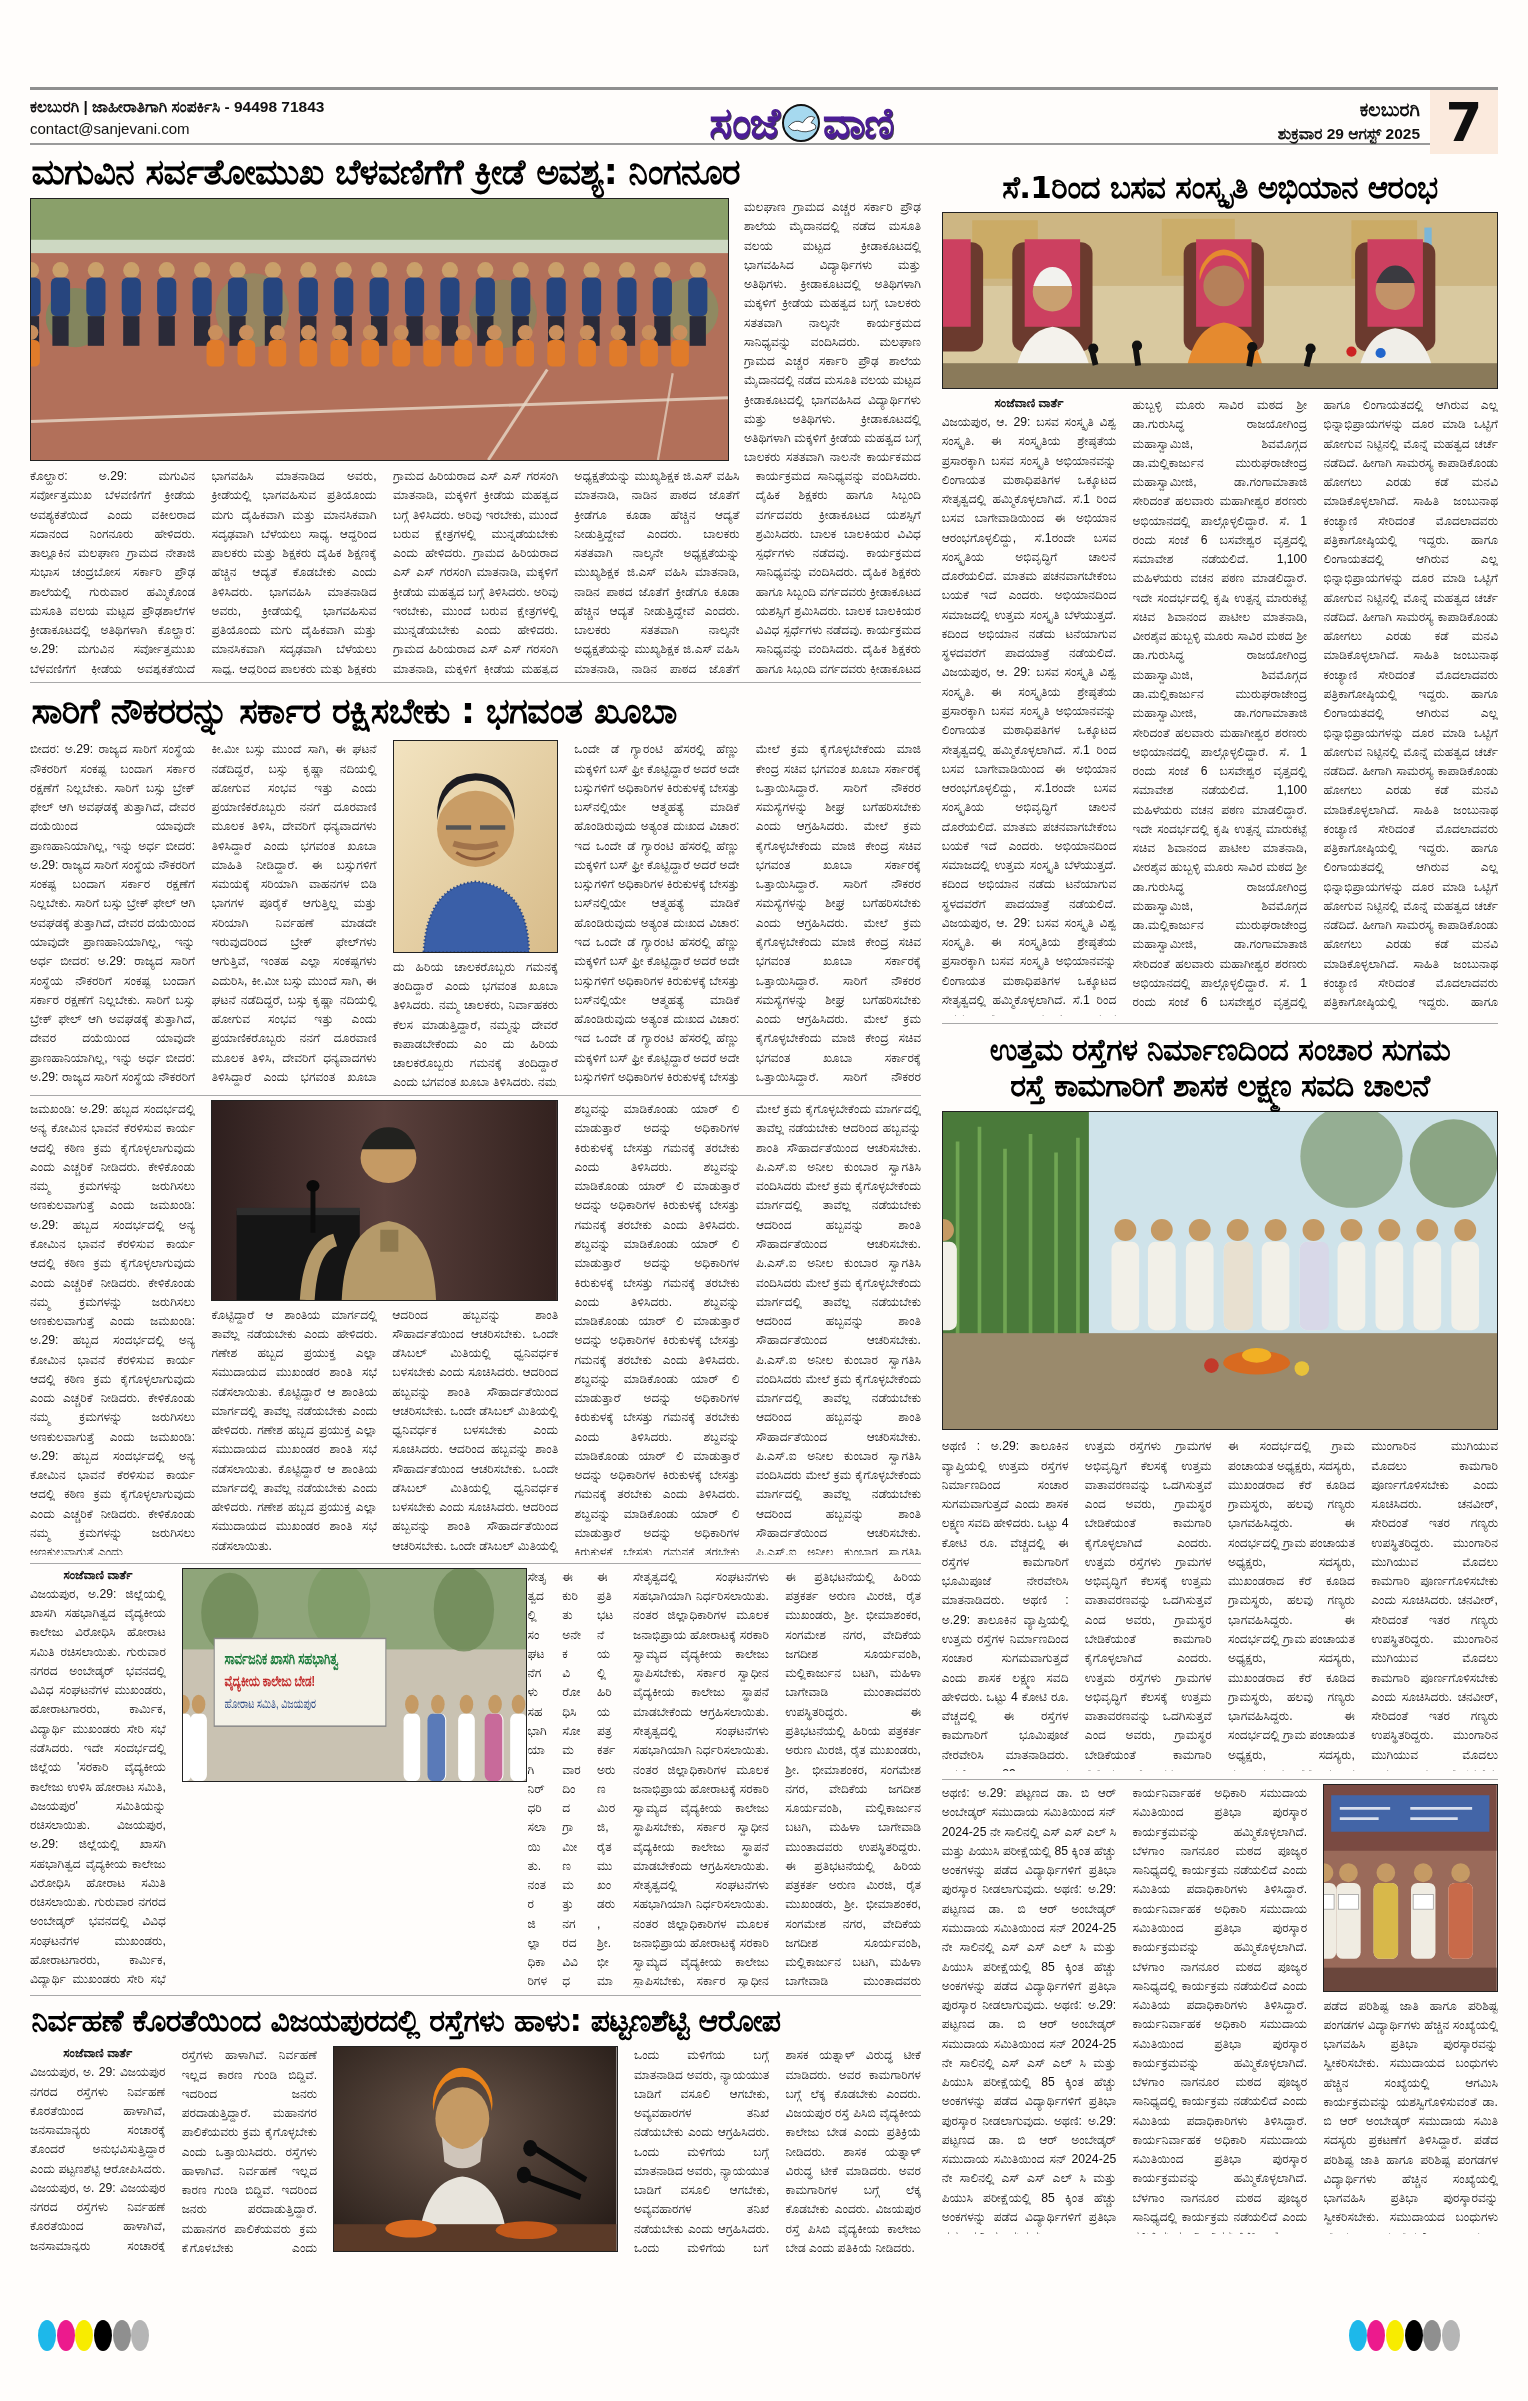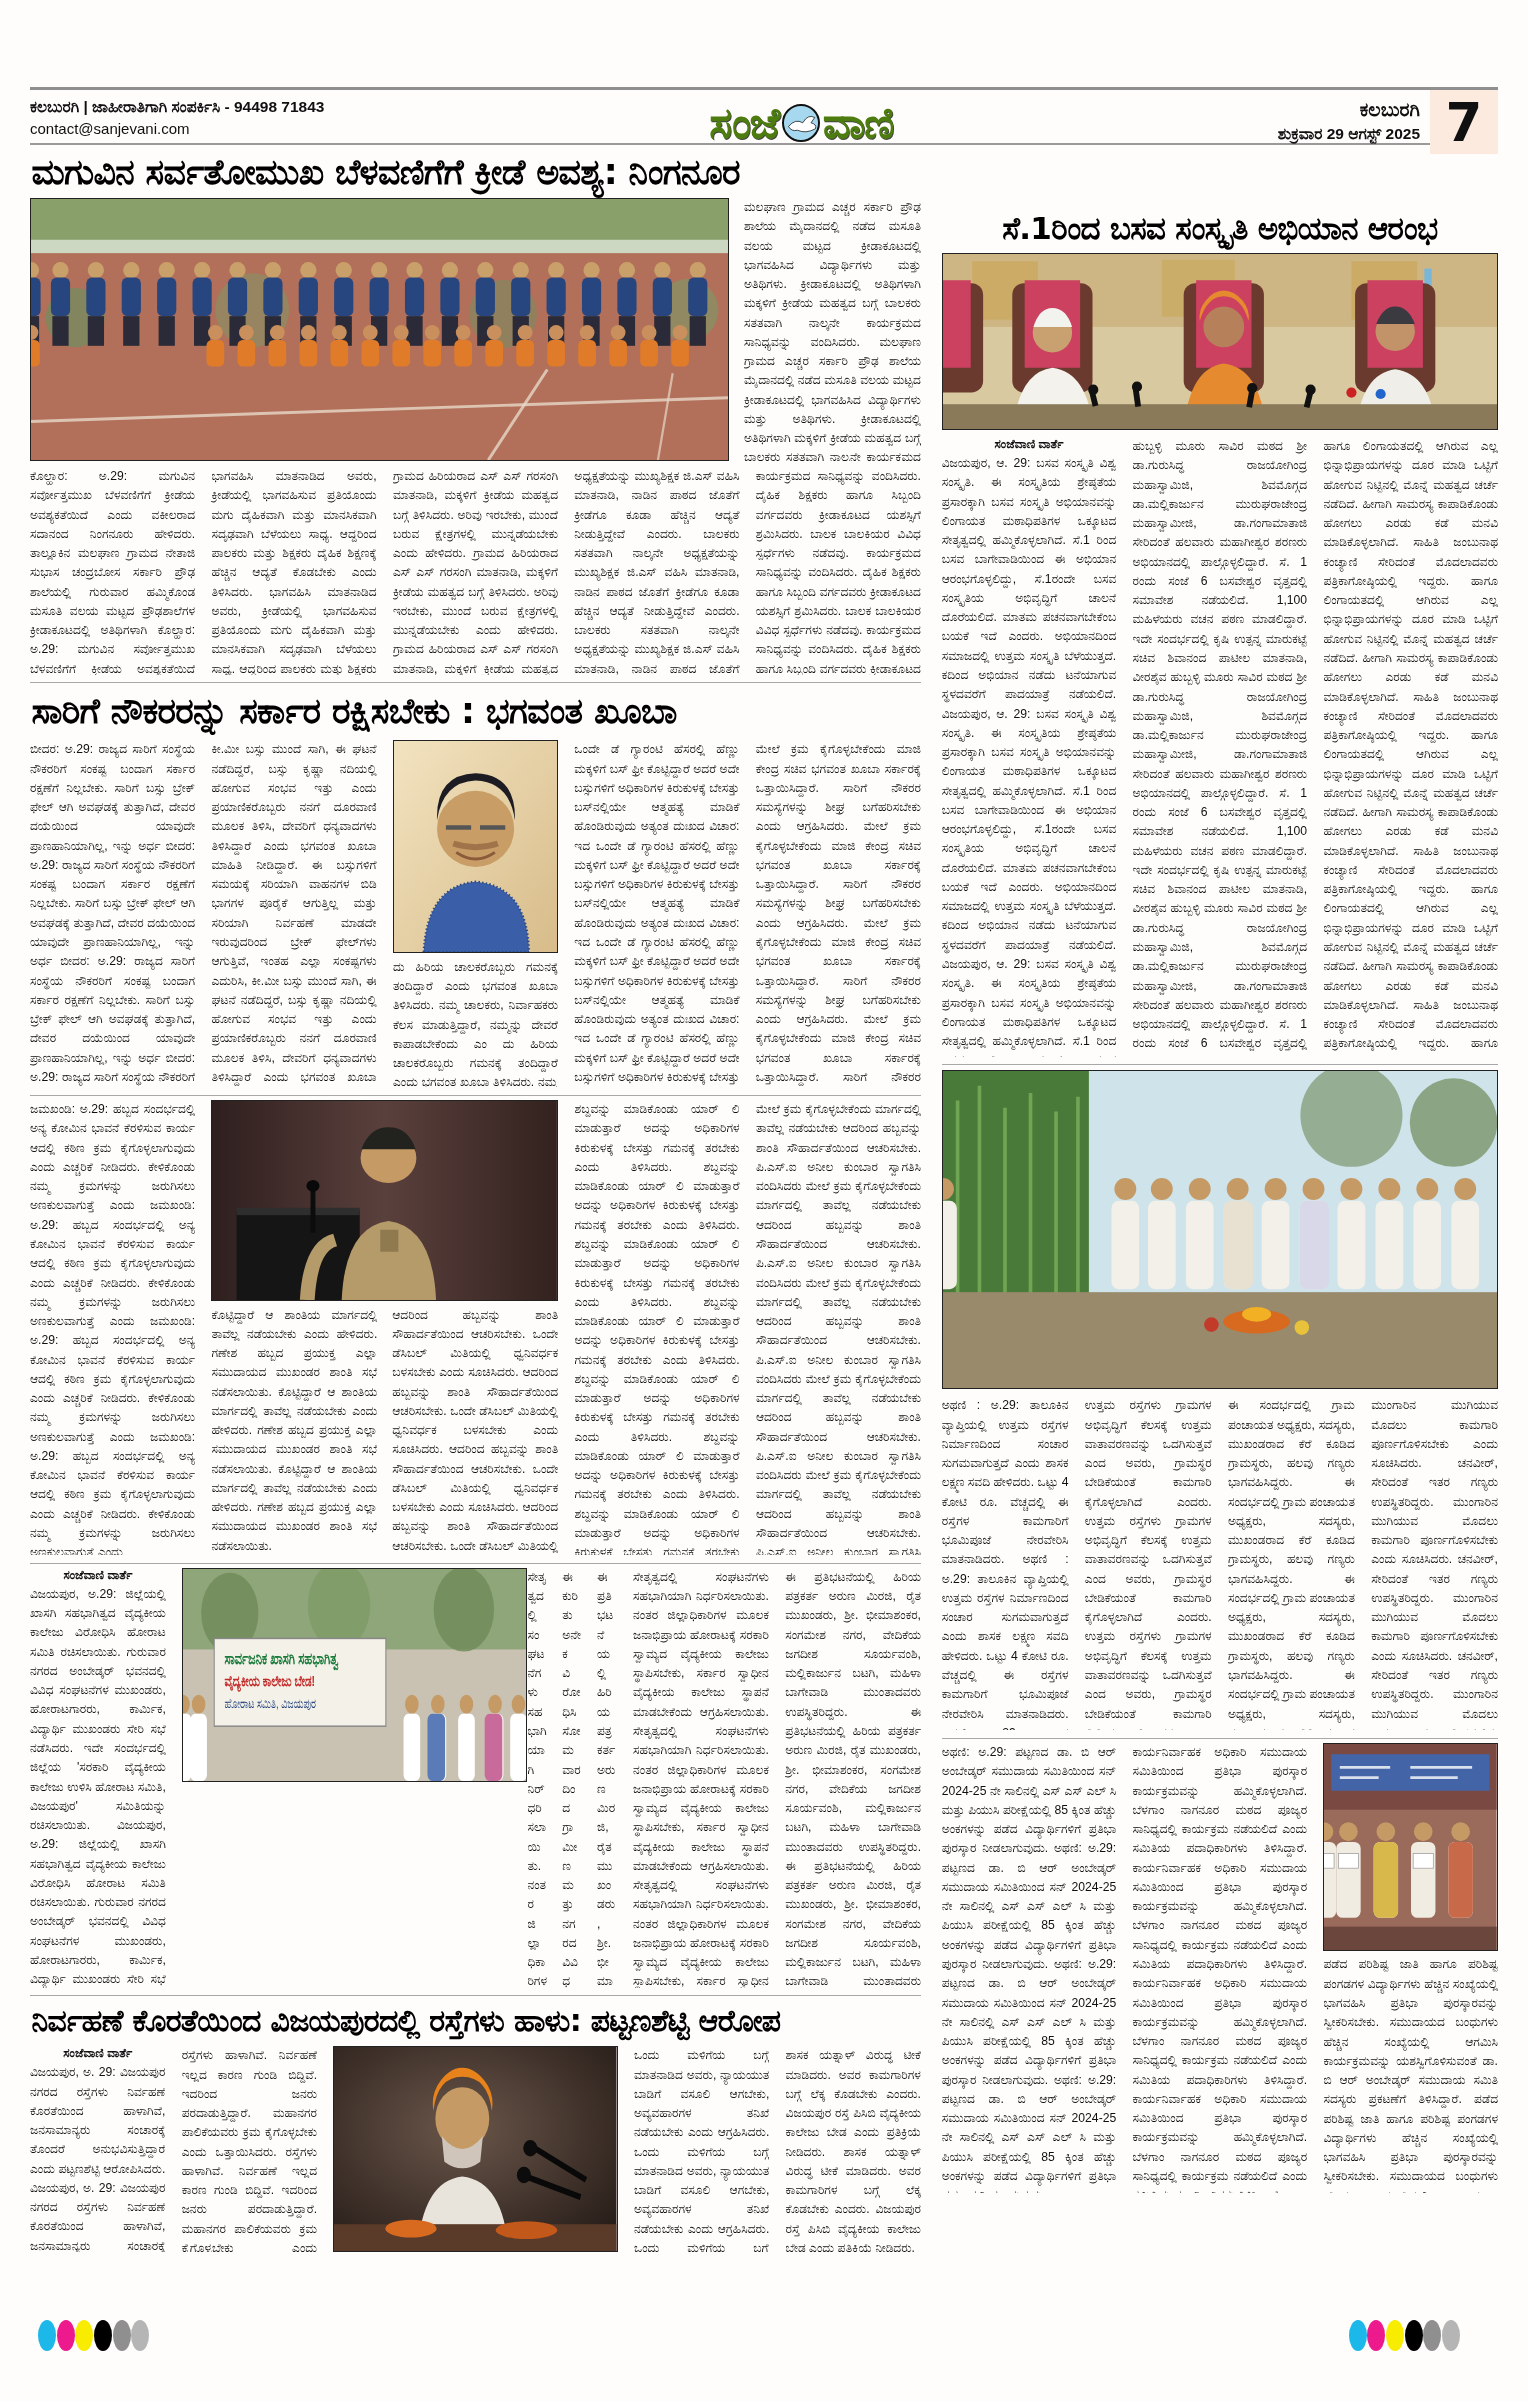--- a/index.html
+++ b/index.html
@@ -8,21 +8,21 @@
           padding:87px 30px 0 30px; color:#101010; overflow:hidden; }
 
   
   .hdr { border-top:3.7px solid #8f8f8f; padding-top:6px; display:flex; align-items:flex-start;
          justify-content:space-between; height:52px; }
   .hdr-left { font-size:15.5px; line-height:1.45; }
   .hdr-left .l1 { font-weight:bold; }
   .hdr-left .l2 { font-size:15px; }
   .masthead { display:flex; align-items:center; gap:3px; margin-top:1.5px; }
   .mast-text { font-family:"DejaVu Sans","Liberation Sans",sans-serif; font-weight:900; font-size:43px;
-               letter-spacing:-1.5px; color:#4d7c0f; text-shadow:0.7px 0.7px 0 #444; }
+               letter-spacing:-1.5px; color:#4c1d95; text-shadow:0.7px 0.7px 0 #444; }
   .mast-orb { width:38px; height:38px; border-radius:50%; background:#a6d9ef; border:2.2px solid #111;
               display:flex; align-items:center; justify-content:center; }
   .hdr-right { display:flex; align-items:flex-start; gap:10px; }
   .hdr-right .txt { text-align:right; padding-top:3px; }
   .hdr-right .city { font-weight:bold; font-size:19px; }
   .hdr-right .date { font-weight:bold; font-size:15.5px; margin-top:4.4px; }
   .pagenum-box { background:#fbeadd; width:68px; height:64px; display:flex; align-items:center;
                  justify-content:center; margin-top:-6px; }
   .pagenum { font-size:53px; font-weight:900; font-family:"DejaVu Sans",sans-serif; }
   .hdr-rule { border-top:2.2px solid #9a9a9a; margin-top:4.4px; }
@@ -427,20 +427,24 @@
             <div class="body-txt" style="flex:1; min-height:0;">ವಿಜಯಪುರ, ಆ. 29: ಬಸವ ಸಂಸ್ಕೃತಿ ವಿಶ್ವ ಸಂಸ್ಕೃತಿ. ಈ ಸಂಸ್ಕೃತಿಯ ಶ್ರೇಷ್ಠತೆಯ ಪ್ರಸಾರಕ್ಕಾಗಿ ಬಸವ ಸಂಸ್ಕೃತಿ ಅಭಿಯಾನವನ್ನು ಲಿಂಗಾಯತ ಮಠಾಧಿಪತಿಗಳ ಒಕ್ಕೂಟದ ಸೇತೃತ್ವದಲ್ಲಿ ಹಮ್ಮಿಕೊಳ್ಳಲಾಗಿದೆ. ಸೆ.1 ರಿಂದ ಬಸವ ಬಾಗೇವಾಡಿಯಿಂದ ಈ ಅಭಿಯಾನ ಆರಂಭಗೊಳ್ಳಲಿದ್ದು, ಸೆ.1ರಂದೇ ಬಸವ ಸಂಸ್ಕೃತಿಯ ಅಭಿವೃದ್ಧಿಗೆ ಚಾಲನೆ ದೊರೆಯಲಿದೆ. ಮಾತಮ ಪಚನವಾಗಬೇಕೆಂಬ ಬಯಕೆ ಇದೆ ಎಂದರು. ಅಭಿಯಾನದಿಂದ ಸಮಾಜದಲ್ಲಿ ಉತ್ತಮ ಸಂಸ್ಕೃತಿ ಬೆಳೆಯುತ್ತದೆ. ಕದಿಂದ ಅಭಿಯಾನ ನಡೆದು ಟನೆಯಾಗುವ ಸ್ಥಳದವರೆಗೆ ಪಾದಯಾತ್ರೆ ನಡೆಯಲಿದೆ. ವಿಜಯಪುರ, ಆ. 29: ಬಸವ ಸಂಸ್ಕೃತಿ ವಿಶ್ವ ಸಂಸ್ಕೃತಿ. ಈ ಸಂಸ್ಕೃತಿಯ ಶ್ರೇಷ್ಠತೆಯ ಪ್ರಸಾರಕ್ಕಾಗಿ ಬಸವ ಸಂಸ್ಕೃತಿ ಅಭಿಯಾನವನ್ನು ಲಿಂಗಾಯತ ಮಠಾಧಿಪತಿಗಳ ಒಕ್ಕೂಟದ ಸೇತೃತ್ವದಲ್ಲಿ ಹಮ್ಮಿಕೊಳ್ಳಲಾಗಿದೆ. ಸೆ.1 ರಿಂದ ಬಸವ ಬಾಗೇವಾಡಿಯಿಂದ ಈ ಅಭಿಯಾನ ಆರಂಭಗೊಳ್ಳಲಿದ್ದು, ಸೆ.1ರಂದೇ ಬಸವ ಸಂಸ್ಕೃತಿಯ ಅಭಿವೃದ್ಧಿಗೆ ಚಾಲನೆ ದೊರೆಯಲಿದೆ. ಮಾತಮ ಪಚನವಾಗಬೇಕೆಂಬ ಬಯಕೆ ಇದೆ ಎಂದರು. ಅಭಿಯಾನದಿಂದ ಸಮಾಜದಲ್ಲಿ ಉತ್ತಮ ಸಂಸ್ಕೃತಿ ಬೆಳೆಯುತ್ತದೆ. ಕದಿಂದ ಅಭಿಯಾನ ನಡೆದು ಟನೆಯಾಗುವ ಸ್ಥಳದವರೆಗೆ ಪಾದಯಾತ್ರೆ ನಡೆಯಲಿದೆ. ವಿಜಯಪುರ, ಆ. 29: ಬಸವ ಸಂಸ್ಕೃತಿ ವಿಶ್ವ ಸಂಸ್ಕೃತಿ. ಈ ಸಂಸ್ಕೃತಿಯ ಶ್ರೇಷ್ಠತೆಯ ಪ್ರಸಾರಕ್ಕಾಗಿ ಬಸವ ಸಂಸ್ಕೃತಿ ಅಭಿಯಾನವನ್ನು ಲಿಂಗಾಯತ ಮಠಾಧಿಪತಿಗಳ ಒಕ್ಕೂಟದ ಸೇತೃತ್ವದಲ್ಲಿ ಹಮ್ಮಿಕೊಳ್ಳಲಾಗಿದೆ. ಸೆ.1 ರಿಂದ ಬಸವ ಬಾಗೇವಾಡಿಯಿಂದ ಈ ಅಭಿಯಾನ ಆರಂಭಗೊಳ್ಳಲಿದ್ದು, ಸೆ.1ರಂದೇ ಬಸವ ಸಂಸ್ಕೃತಿಯ ಅಭಿವೃದ್ಧಿಗೆ ಚಾಲನೆ ದೊರೆಯಲಿದೆ. ಮಾತಮ ಪಚನವಾಗಬೇಕೆಂಬ ಬಯಕೆ ಇದೆ ಎಂದರು. ಅಭಿಯಾನದಿಂದ ಸಮಾಜದಲ್ಲಿ ಉತ್ತಮ ಸಂಸ್ಕೃತಿ ಬೆಳೆಯುತ್ತದೆ. ಕದಿಂದ ಅಭಿಯಾನ ನಡೆದು ಟನೆಯಾಗುವ ಸ್ಥಳದವರೆಗೆ ಪಾದಯಾತ್ರೆ ನಡೆಯಲಿದೆ.</div>
           </div>
           <div class="body-txt">ಹುಬ್ಬಳ್ಳಿ ಮೂರು ಸಾವಿರ ಮಠದ ಶ್ರೀ ಡಾ.ಗುರುಸಿದ್ಧ ರಾಜಯೋಗಿಂದ್ರ ಮಹಾಸ್ವಾಮಿಜಿ, ಶಿವಮೊಗ್ಗದ ಡಾ.ಮಲ್ಲಿಕಾರ್ಜುನ ಮುರುಘರಾಜೇಂದ್ರ ಮಹಾಸ್ವಾಮೀಜಿ, ಡಾ.ಗಂಗಾಮಾತಾಜಿ ಸೇರಿದಂತೆ ಹಲವಾರು ಮಹಾಗೀಶ್ವರ ಶರಣರು ಅಭಿಯಾನದಲ್ಲಿ ಪಾಲ್ಗೊಳ್ಳಲಿದ್ದಾರೆ. ಸೆ. 1 ರಂದು ಸಂಜೆ 6 ಬಸವೇಶ್ವರ ವೃತ್ತದಲ್ಲಿ ಸಮಾವೇಶ ನಡೆಯಲಿದೆ. 1,100 ಮಹಿಳೆಯರು ವಚನ ಪಠಣ ಮಾಡಲಿದ್ದಾರೆ. ಇದೇ ಸಂದರ್ಭದಲ್ಲಿ ಕೃಷಿ ಉತ್ಪನ್ನ ಮಾರುಕಟ್ಟೆ ಸಚಿವ ಶಿವಾನಂದ ಪಾಟೀಲ ಮಾತನಾಡಿ, ವೀರಶೈವ ಹುಬ್ಬಳ್ಳಿ ಮೂರು ಸಾವಿರ ಮಠದ ಶ್ರೀ ಡಾ.ಗುರುಸಿದ್ಧ ರಾಜಯೋಗಿಂದ್ರ ಮಹಾಸ್ವಾಮಿಜಿ, ಶಿವಮೊಗ್ಗದ ಡಾ.ಮಲ್ಲಿಕಾರ್ಜುನ ಮುರುಘರಾಜೇಂದ್ರ ಮಹಾಸ್ವಾಮೀಜಿ, ಡಾ.ಗಂಗಾಮಾತಾಜಿ ಸೇರಿದಂತೆ ಹಲವಾರು ಮಹಾಗೀಶ್ವರ ಶರಣರು ಅಭಿಯಾನದಲ್ಲಿ ಪಾಲ್ಗೊಳ್ಳಲಿದ್ದಾರೆ. ಸೆ. 1 ರಂದು ಸಂಜೆ 6 ಬಸವೇಶ್ವರ ವೃತ್ತದಲ್ಲಿ ಸಮಾವೇಶ ನಡೆಯಲಿದೆ. 1,100 ಮಹಿಳೆಯರು ವಚನ ಪಠಣ ಮಾಡಲಿದ್ದಾರೆ. ಇದೇ ಸಂದರ್ಭದಲ್ಲಿ ಕೃಷಿ ಉತ್ಪನ್ನ ಮಾರುಕಟ್ಟೆ ಸಚಿವ ಶಿವಾನಂದ ಪಾಟೀಲ ಮಾತನಾಡಿ, ವೀರಶೈವ ಹುಬ್ಬಳ್ಳಿ ಮೂರು ಸಾವಿರ ಮಠದ ಶ್ರೀ ಡಾ.ಗುರುಸಿದ್ಧ ರಾಜಯೋಗಿಂದ್ರ ಮಹಾಸ್ವಾಮಿಜಿ, ಶಿವಮೊಗ್ಗದ ಡಾ.ಮಲ್ಲಿಕಾರ್ಜುನ ಮುರುಘರಾಜೇಂದ್ರ ಮಹಾಸ್ವಾಮೀಜಿ, ಡಾ.ಗಂಗಾಮಾತಾಜಿ ಸೇರಿದಂತೆ ಹಲವಾರು ಮಹಾಗೀಶ್ವರ ಶರಣರು ಅಭಿಯಾನದಲ್ಲಿ ಪಾಲ್ಗೊಳ್ಳಲಿದ್ದಾರೆ. ಸೆ. 1 ರಂದು ಸಂಜೆ 6 ಬಸವೇಶ್ವರ ವೃತ್ತದಲ್ಲಿ ಸಮಾವೇಶ ನಡೆಯಲಿದೆ. 1,100 ಮಹಿಳೆಯರು ವಚನ ಪಠಣ ಮಾಡಲಿದ್ದಾರೆ. ಇದೇ ಸಂದರ್ಭದಲ್ಲಿ ಕೃಷಿ ಉತ್ಪನ್ನ ಮಾರುಕಟ್ಟೆ ಸಚಿವ ಶಿವಾನಂದ ಪಾಟೀಲ ಮಾತನಾಡಿ, ವೀರಶೈವ</div>
           <div class="body-txt">ಹಾಗೂ ಲಿಂಗಾಯತದಲ್ಲಿ ಆಗಿರುವ ಎಲ್ಲ ಭಿನ್ನಾಭಿಪ್ರಾಯಗಳನ್ನು ದೂರ ಮಾಡಿ ಒಟ್ಟಿಗೆ ಹೋಗುವ ನಿಟ್ಟಿನಲ್ಲಿ ಮೊನ್ನೆ ಮಹತ್ವದ ಚರ್ಚೆ ನಡೆದಿದೆ. ಹೀಗಾಗಿ ಸಾಮರಸ್ಯ ಕಾಪಾಡಿಕೊಂಡು ಹೋಗಲು ಎರಡು ಕಡೆ ಮನವಿ ಮಾಡಿಕೊಳ್ಳಲಾಗಿದೆ. ಸಾಹಿತಿ ಜಂಬುನಾಥ ಕಂಚ್ಯಾಣಿ ಸೇರಿದಂತೆ ಮೊದಲಾದವರು ಪತ್ರಿಕಾಗೋಷ್ಠಿಯಲ್ಲಿ ಇದ್ದರು. ಹಾಗೂ ಲಿಂಗಾಯತದಲ್ಲಿ ಆಗಿರುವ ಎಲ್ಲ ಭಿನ್ನಾಭಿಪ್ರಾಯಗಳನ್ನು ದೂರ ಮಾಡಿ ಒಟ್ಟಿಗೆ ಹೋಗುವ ನಿಟ್ಟಿನಲ್ಲಿ ಮೊನ್ನೆ ಮಹತ್ವದ ಚರ್ಚೆ ನಡೆದಿದೆ. ಹೀಗಾಗಿ ಸಾಮರಸ್ಯ ಕಾಪಾಡಿಕೊಂಡು ಹೋಗಲು ಎರಡು ಕಡೆ ಮನವಿ ಮಾಡಿಕೊಳ್ಳಲಾಗಿದೆ. ಸಾಹಿತಿ ಜಂಬುನಾಥ ಕಂಚ್ಯಾಣಿ ಸೇರಿದಂತೆ ಮೊದಲಾದವರು ಪತ್ರಿಕಾಗೋಷ್ಠಿಯಲ್ಲಿ ಇದ್ದರು. ಹಾಗೂ ಲಿಂಗಾಯತದಲ್ಲಿ ಆಗಿರುವ ಎಲ್ಲ ಭಿನ್ನಾಭಿಪ್ರಾಯಗಳನ್ನು ದೂರ ಮಾಡಿ ಒಟ್ಟಿಗೆ ಹೋಗುವ ನಿಟ್ಟಿನಲ್ಲಿ ಮೊನ್ನೆ ಮಹತ್ವದ ಚರ್ಚೆ ನಡೆದಿದೆ. ಹೀಗಾಗಿ ಸಾಮರಸ್ಯ ಕಾಪಾಡಿಕೊಂಡು ಹೋಗಲು ಎರಡು ಕಡೆ ಮನವಿ ಮಾಡಿಕೊಳ್ಳಲಾಗಿದೆ. ಸಾಹಿತಿ ಜಂಬುನಾಥ ಕಂಚ್ಯಾಣಿ ಸೇರಿದಂತೆ ಮೊದಲಾದವರು ಪತ್ರಿಕಾಗೋಷ್ಠಿಯಲ್ಲಿ ಇದ್ದರು. ಹಾಗೂ ಲಿಂಗಾಯತದಲ್ಲಿ ಆಗಿರುವ ಎಲ್ಲ ಭಿನ್ನಾಭಿಪ್ರಾಯಗಳನ್ನು ದೂರ ಮಾಡಿ ಒಟ್ಟಿಗೆ ಹೋಗುವ ನಿಟ್ಟಿನಲ್ಲಿ ಮೊನ್ನೆ ಮಹತ್ವದ ಚರ್ಚೆ ನಡೆದಿದೆ. ಹೀಗಾಗಿ ಸಾಮರಸ್ಯ ಕಾಪಾಡಿಕೊಂಡು ಹೋಗಲು ಎರಡು ಕಡೆ ಮನವಿ ಮಾಡಿಕೊಳ್ಳಲಾಗಿದೆ. ಸಾಹಿತಿ ಜಂಬುನಾಥ ಕಂಚ್ಯಾಣಿ ಸೇರಿದಂತೆ ಮೊದಲಾದವರು ಪತ್ರಿಕಾಗೋಷ್ಠಿಯಲ್ಲಿ ಇದ್ದರು. ಹಾಗೂ ಲಿಂಗಾಯತದಲ್ಲಿ ಆಗಿರುವ ಎಲ್ಲ ಭಿನ್ನಾಭಿಪ್ರಾಯಗಳನ್ನು ದೂರ ಮಾಡಿ ಒಟ್ಟಿಗೆ ಹೋಗುವ ನಿಟ್ಟಿನಲ್ಲಿ ಮೊನ್ನೆ ಮಹತ್ವದ ಚರ್ಚೆ ನಡೆದಿದೆ. ಹೀಗಾಗಿ ಸಾಮರಸ್ಯ ಕಾಪಾಡಿಕೊಂಡು ಹೋಗಲು ಎರಡು ಕಡೆ ಮನವಿ ಮಾಡಿಕೊಳ್ಳಲಾಗಿದೆ. ಸಾಹಿತಿ ಜಂಬುನಾಥ ಕಂಚ್ಯಾಣಿ ಸೇರಿದಂತೆ ಮೊದಲಾದವರು ಪತ್ರಿಕಾಗೋಷ್ಠಿಯಲ್ಲಿ ಇದ್ದರು.</div>
         </div>
       </div>
 
       <div class="art-rule"></div>
 
       <div>
+        <div class="headline h-2line">
+          <div>ಉತ್ತಮ ರಸ್ತೆಗಳ ನಿರ್ಮಾಣದಿಂದ ಸಂಚಾರ ಸುಗಮ</div>
+          <div>ರಸ್ತೆ ಕಾಮಗಾರಿಗೆ ಶಾಸಕ ಲಕ್ಷ್ಮಣ ಸವದಿ ಚಾಲನೆ</div>
+        </div>
         <div class="photo r2-photo">
           <svg width="100%" height="100%" viewBox="0 0 760 430" preserveAspectRatio="none">
             <rect width="760" height="430" fill="#cfe3ea"></rect>
             <rect x="0" width="200" height="430" fill="#4a7a3a"></rect>
             <g stroke="#7ab05a" stroke-width="5" opacity="0.8">
               <path d="M20 430 V40"></path>
                 <path d="M50 430 V20"></path>
                 <path d="M85 430 V50"></path>
               <path d="M120 430 V30"></path>
                 <path d="M155 430 V55"></path>

